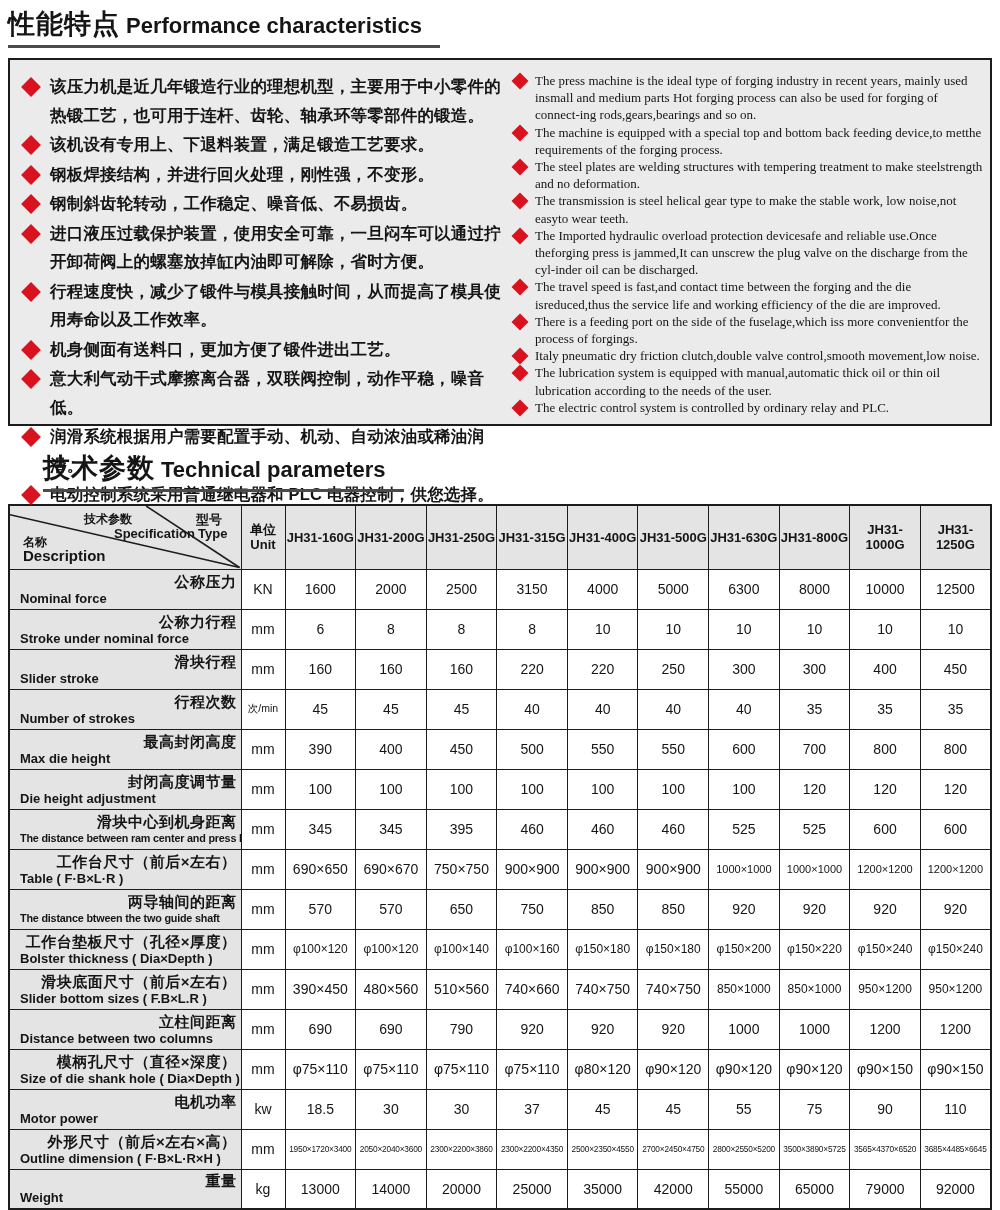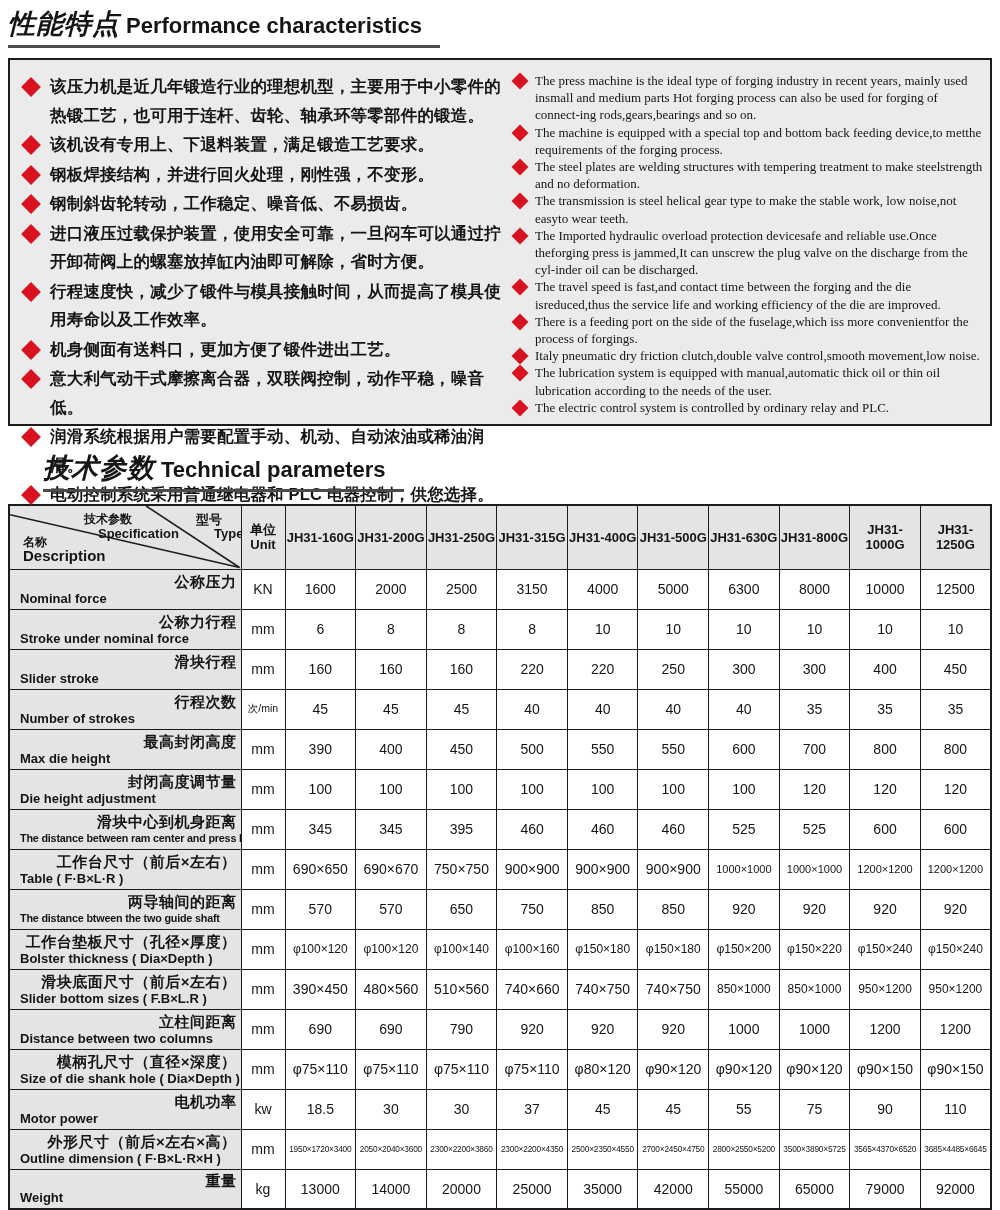--- a/index.html
+++ b/index.html
@@ -9,21 +9,21 @@
   *{box-sizing:border-box; margin:0; padding:0;}
   html,body{background:#fff;}
   body{
     width:1000px; height:1210px; position:relative;
     font-family:"Liberation Sans","DejaVu Sans",sans-serif; color:var(--ink);
   }
   .page{position:absolute; left:8px; top:4px; width:984px;}
 
   
   .sec-head{display:inline-block; border-bottom:3px solid #4a4a4a; padding:0 18px 3px 0; white-space:nowrap;}
-  .sec-head .zh{font-size:27px; font-weight:bold; letter-spacing:1px;font-style:italic;}
+  .sec-head .zh{font-size:27px; font-weight:bold; letter-spacing:1px;}
   .sec-head .en{font-size:22px; font-weight:bold; margin-left:6px;}
 
   
   .feature-box{
     margin-top:10px; border:2px solid var(--border); background:var(--box-bg);
     height:368px; display:flex; padding:12px 6px 10px 10px;
   }
   .fcol{list-style:none;}
   .fcol li{display:flex; align-items:flex-start;}
   .diamond{flex:0 0 auto; background:var(--accent); transform:rotate(45deg); display:inline-block;}
@@ -52,23 +52,23 @@
   .val{font-size:14px; white-space:nowrap;}
   .val.fz12{font-size:12px;}
   .val.fz11{font-size:11px;}
   .val.fz8{font-size:8.3px; letter-spacing:-0.2px;}
 
   
   .corner{position:relative; padding:0 !important; background:var(--label-bg);}
   .corner svg{position:absolute; left:0; top:0; width:100%; height:100%;}
   .corner .t{position:absolute; font-weight:bold; white-space:nowrap;}
   .corner .spec-zh{left:74px; top:5px;  font-size:12px;}
-  .corner .spec-en{left:88px; top:20px; font-size:13px;}
+  .corner .spec-en{left:104px; top:20px; font-size:13px;}
   .corner .type-zh{left:186px; top:5px; font-size:13px;}
-  .corner .type-en{left:204px; top:20px; font-size:13px;}
+  .corner .type-en{left:188px; top:20px; font-size:13px;}
   .corner .name-zh{left:13px; top:28px; font-size:12px;}
   .corner .name-en{left:13px; top:41px; font-size:15px;}
   .unit-head{line-height:15px;}
 </style>
 </head>
 <body>
 
 <div class="page">
 
   <h1 class="sec-head"><span class="zh">性能特点</span><span class="en">Performance characteristics</span></h1>

